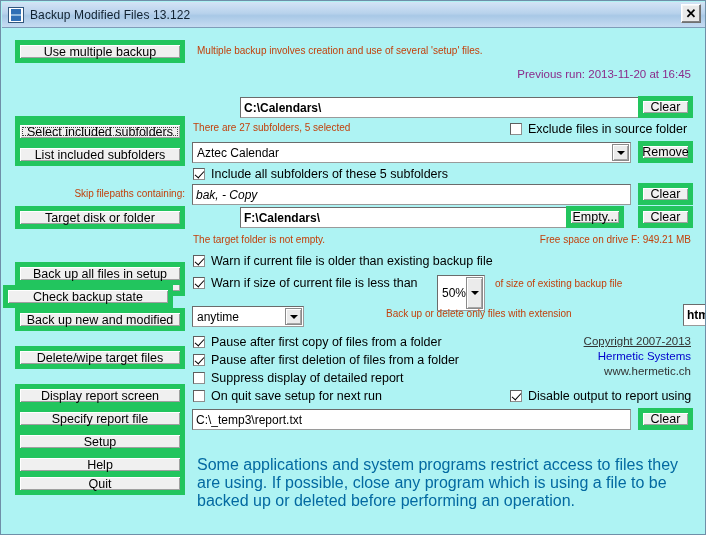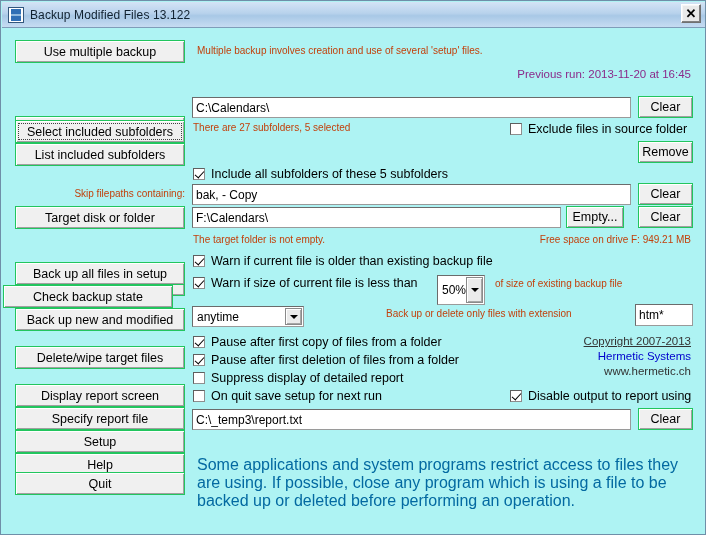--- a/index.html
+++ b/index.html
@@ -77,21 +77,21 @@
     line-height: 17px;
     text-align: center;
     cursor: pointer;
     box-sizing: border-box;
   }
 
   
   .btn {
     position: absolute;
     background: #f0f0f0;
-    border: 1px solid #22c55e;
+    border: 5px solid #22c55e;
     box-shadow: inset 1px 1px 0 #ffffff, inset -1px -1px 0 #a0a0a0;
     font-family: "Liberation Sans", sans-serif;
     font-size: 12.5px;
     color: #000;
     text-align: center;
     cursor: pointer;
     display: flex;
     align-items: center;
     justify-content: center;
     box-sizing: border-box;
@@ -116,21 +116,21 @@
     font-family: "Liberation Sans", sans-serif;
     font-size: 12px;
     color: #000;
     display: flex;
     align-items: center;
     padding-left: 3px;
     box-sizing: border-box;
     overflow: hidden;
     white-space: nowrap;
   }
-  .field.bold { font-weight: normal; }
+  .field.bold { font-weight: bold; margin-left: 48px; }
 
   .combo {
     position: absolute;
     background: #ffffff;
     border: 1px solid #9a9a9a;
     border-top-color: #6b6b6b;
     border-left-color: #6b6b6b;
     font-size: 12px;
     color: #000;
     display: flex;
@@ -246,31 +246,35 @@
   <div class="btn" style="left:637px; top:95px; width:55px; height:22px;">
     <span>Clear</span>
   </div>
 
   <div class="lbl" style="left:192px; top:121px;">There are 27 subfolders, 5 selected</div>
   <div class="chk" style="left:509px; top:121px;">
     <span class="box"></span>
     <span>Exclude files in source folder</span>
   </div>
 
+  <div class="combo" style="left:191px; top:141px; width:439px; height:21px;">
+    <span class="cval">Aztec Calendar</span>
+    <span class="carrow"></span>
+  </div>
   <div class="btn" style="left:637px; top:140px; width:55px; height:22px;">
     <span>Remove</span>
   </div>
 
   <div class="chk on" style="left:192px; top:166px;">
     <span class="box"></span>
     <span>Include all subfolders of these 5 subfolders</span>
   </div>
 
   <div class="lbl rt" style="left:14px; top:187px; width:170px; text-align:right;">Skip filepaths containing:</div>
-  <div class="field" style="left:191px; top:183px; width:439px; height:21px;">bak, - Copy</div>
+  <div class="field" style="left:191px; top:183px; width:439px; height:21px;font-style:italic;">bak, - Copy</div>
   <div class="btn" style="left:637px; top:182px; width:55px; height:22px;">
     <span>Clear</span>
   </div>
 
   <div class="btn" style="left:14px; top:205px; width:170px; height:23px;">
     <span>Target disk or folder</span>
   </div>
   <div class="btn" style="left:14px; top:228px; width:170px; height:23px;margin-top:44px;">
     <span>Create subfolder</span>
   </div>
@@ -316,21 +320,21 @@
 
   <div class="chk on" style="left:192px; top:253px;">
     <span class="box"></span>
     <span>Warn if current file is older than existing backup file</span>
   </div>
 
   <div class="chk on" style="left:192px; top:275px;">
     <span class="box"></span>
     <span>Warn if size of current file is less than</span>
   </div>
-  <div class="combo" style="left:436px; top:274px; width:48px; height:30px;">
+  <div class="combo" style="left:436px; top:274px; width:48px; height:36px;">
     <span class="cval">50%</span>
     <span class="carrow"></span>
   </div>
   <div class="lbl" style="left:494px; top:277px;">of size of existing backup file</div>
 
   <div class="combo" style="left:191px; top:305px; width:112px; height:21px;">
     <span class="cval">anytime</span>
     <span class="carrow"></span>
   </div>
   <div class="lbl" style="left:385px; top:307px;">Back up or delete only files with extension</div>

